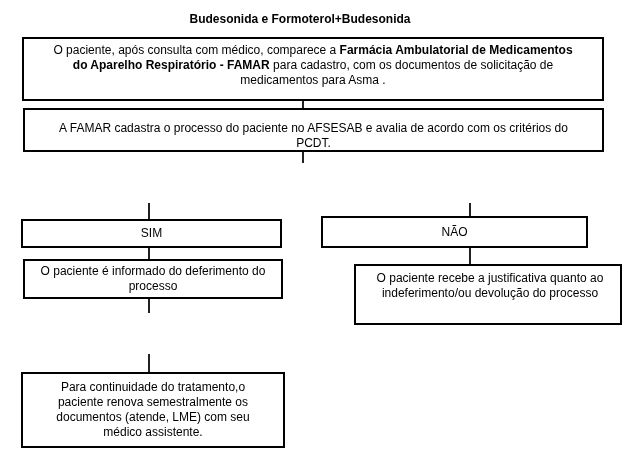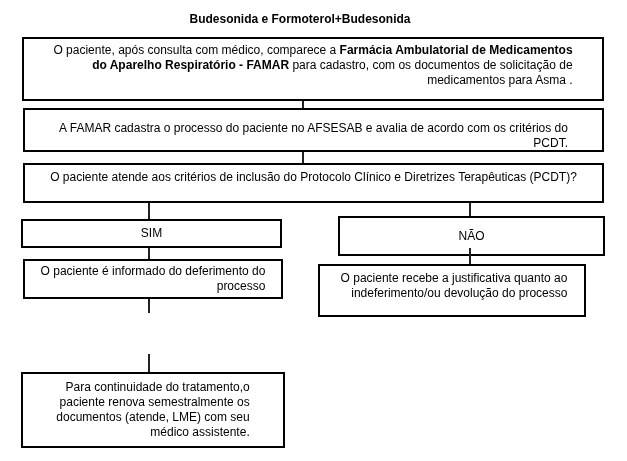--- a/index.html
+++ b/index.html
@@ -28,50 +28,50 @@
     white-space: pre-line;
   }
   .box {
     position: absolute;
     box-sizing: border-box;
     border: 2px solid var(--border);
     background: var(--bg);
     display: flex;
     justify-content: center;
     align-items: center;
-    text-align: right;
+    text-align: center;
     font-size: 12px;
     line-height: 15px;
     white-space: pre-line;
     padding: 2px 4px;
   }
   .box.top { align-items: flex-start; }
   .conn {
     position: absolute;
     width: 2px;
     background: var(--connector);
   }
   
   .b-step1    { left: 22px;  top: 31px;  width: 582px; height: 64px; padding-top: 4px; }
   .c-1        { left: 302px; top: 95px;  height: 7px; }
   .b-step2    { left: 23px;  top: 102px; width: 581px; height: 44px; padding-top: 11px; }
   .c-2        { left: 302px; top: 146px; height: 11px; }
   .b-question { left: 23px;  top: 157px; width: 581px; height: 40px; padding-top: 5px; }
   .c-yes-top  { left: 148px; top: 197px; height: 16px; }
   .c-no-top   { left: 469px; top: 197px; height: 13px; }
   .b-sim      { left: 21px;  top: 213px; width: 261px; height: 29px; }
-  .b-nao      { left: 338px; top: 210px; width: 267px; height: 40px; }
+  .b-nao      { left: 321px; top: 210px; width: 267px; height: 32px; }
   .c-yes-1    { left: 148px; top: 242px; height: 11px; }
   .b-defer    { left: 23px;  top: 253px; width: 260px; height: 40px; }
   .c-yes-2    { left: 148px; top: 293px; height: 14px; }
   .b-medic    { left: 23px;  top: 307px; width: 260px; height: 41px; }
   .c-yes-3    { left: 148px; top: 348px; height: 18px; }
   .b-renova   { left: 21px;  top: 366px; width: 264px; height: 76px; }
   .c-no-1     { left: 469px; top: 242px; height: 16px; }
-  .b-justif   { left: 318px; top: 258px; width: 268px; height: 53px; padding-top: 5px; padding-left: 8px; }
+  .b-justif   { left: 354px; top: 258px; width: 268px; height: 61px; padding-top: 5px; padding-left: 8px; }
 </style>
 </head>
 <body>
 
 <div class="canvas">
 
   <div class="title">Budesonida e Formoterol+Budesonida</div>
 
   <div class="box top b-step1">
     <div><span>O paciente, após consulta com médico, comparece a </span><span style="font-weight: bold;">Farmácia Ambulatorial de Medicamentos
@@ -81,23 +81,20 @@
 
   <div class="conn c-1"></div>
 
   <div class="box top b-step2">
     <div>A FAMAR cadastra o processo do paciente no AFSESAB e avalia de acordo com os critérios do
 PCDT.</div>
   </div>
 
   <div class="conn c-2"></div>
 
-  <div class="box top b-question">
-    <div>O paciente atende aos critérios de inclusão do Protocolo Clínico e Diretrizes Terapêuticas (PCDT)?</div>
-  </div>
 
   <div class="conn c-yes-top"></div>
   <div class="conn c-no-top"></div>
 
   <div class="box b-sim">
     <div>SIM</div>
   </div>
 
   <div class="box b-nao">
     <div>NÃO</div>

